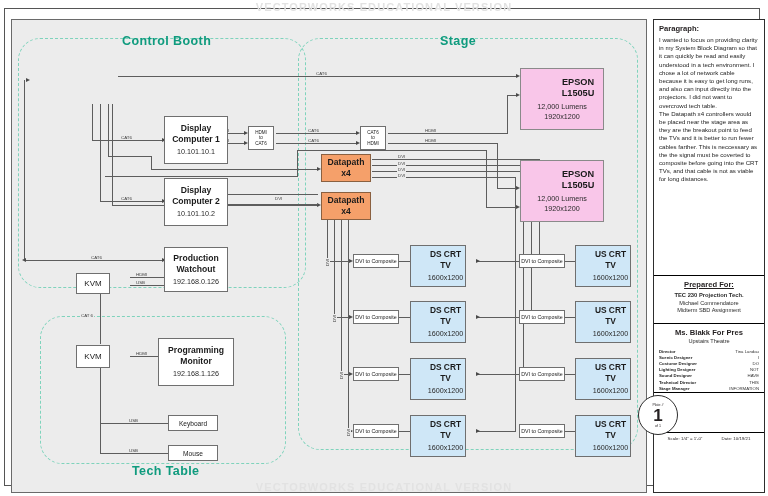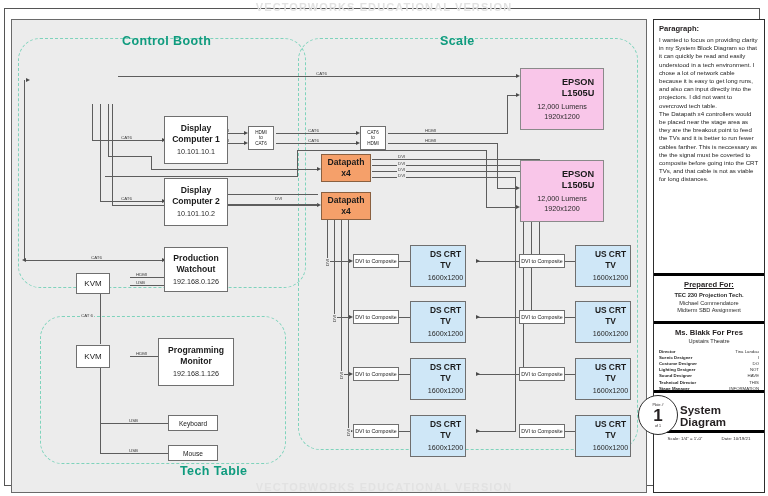--- a/index.html
+++ b/index.html
@@ -55,21 +55,21 @@
   .arw.l{border-width:2.6px 4px 2.6px 0;border-color:transparent #4a4a4a transparent transparent;}
 
   
   .wl{position:absolute;font-size:4.4px;color:#3a3a3a;white-space:nowrap;
       background:#ececec;padding:0 1px;line-height:5px;}
   .wl.vert{transform:rotate(-90deg);transform-origin:left top;}
 
   
   .panel{position:absolute;left:648px;top:10px;width:112px;height:474px;
          border:1px solid #2d2d2d;background:#fff;box-sizing:border-box;}
-  .pbox{box-sizing:border-box;border-bottom:3px solid #000000;padding:4px 5px;}
+  .pbox{box-sizing:border-box;border-bottom:1px solid #000000;padding:4px 5px;}
   .pbox:last-child{border-bottom:none;}
   .ph{font-weight:bold;font-size:7.6px;margin-bottom:3px;}
   .para{font-size:6.1px;line-height:8.2px;color:#1d1d1d;text-align:left;}
   .ctr{text-align:center;}
   .ul{text-decoration:underline;}
   .lnk{font-size:5.6px;line-height:7.6px;color:#2b2b2b;}
   .lnk.b{font-weight:bold;font-size:5.8px;}
   .credits{margin-top:3px;}
   .crow{display:flex;justify-content:space-between;font-size:4.3px;
         line-height:6.2px;color:#1d1d1d;}
@@ -96,24 +96,24 @@
   <div class="wm bottom">VECTORWORKS EDUCATIONAL VERSION</div>
 
   <div class="sheet">
 
     <div class="drawing">
 
       <div class="zone" style="left:6px;top:18px;width:288px;height:250px;"></div>
       <div class="zone-label" style="left:110px;top:14px;">Control Booth</div>
 
       <div class="zone" style="left:286px;top:18px;width:340px;height:412px;"></div>
-      <div class="zone-label" style="left:428px;top:14px;">Scale</div>
+      <div class="zone-label" style="left:428px;top:14px;">Stage</div>
 
       <div class="zone" style="left:28px;top:296px;width:246px;height:148px;"></div>
-      <div class="zone-label" style="left:120px;top:444px;margin-left:48px;">Tech Table</div>
+      <div class="zone-label" style="left:120px;top:444px;">Tech Table</div>
 
       <div class="w wh" style="left:106px;top:56px;width:400px;"></div>
       <div class="arw r" style="left:504px;top:53.5px;"></div>
 
       <div class="w wv" style="left:80px;top:84px;height:37px;"></div>
       <div class="w wh" style="left:80px;top:120px;width:72px;"></div>
       <div class="arw r" style="left:150px;top:117.5px;"></div>
 
       <div class="w wv" style="left:88px;top:84px;height:98px;"></div>
       <div class="w wh" style="left:88px;top:181px;width:64px;"></div>
@@ -435,21 +435,20 @@
             </div>
         </div>
       </div>
 
       <div class="pbox plate">
         <div class="circle">
           <div class="pl">Plate #</div>
           <div class="num">1</div>
           <div class="of">of 1</div>
         </div>
-        <div class="sysd">System Diagram</div>
       </div>
 
       <div class="pbox scale" style="padding:3px 4px;">
         <span>Scale:   1/4" = 1'-0"</span>
         <span>Date:  10/19/21</span>
       </div>
 
     </div>
   </div>
 </div>

